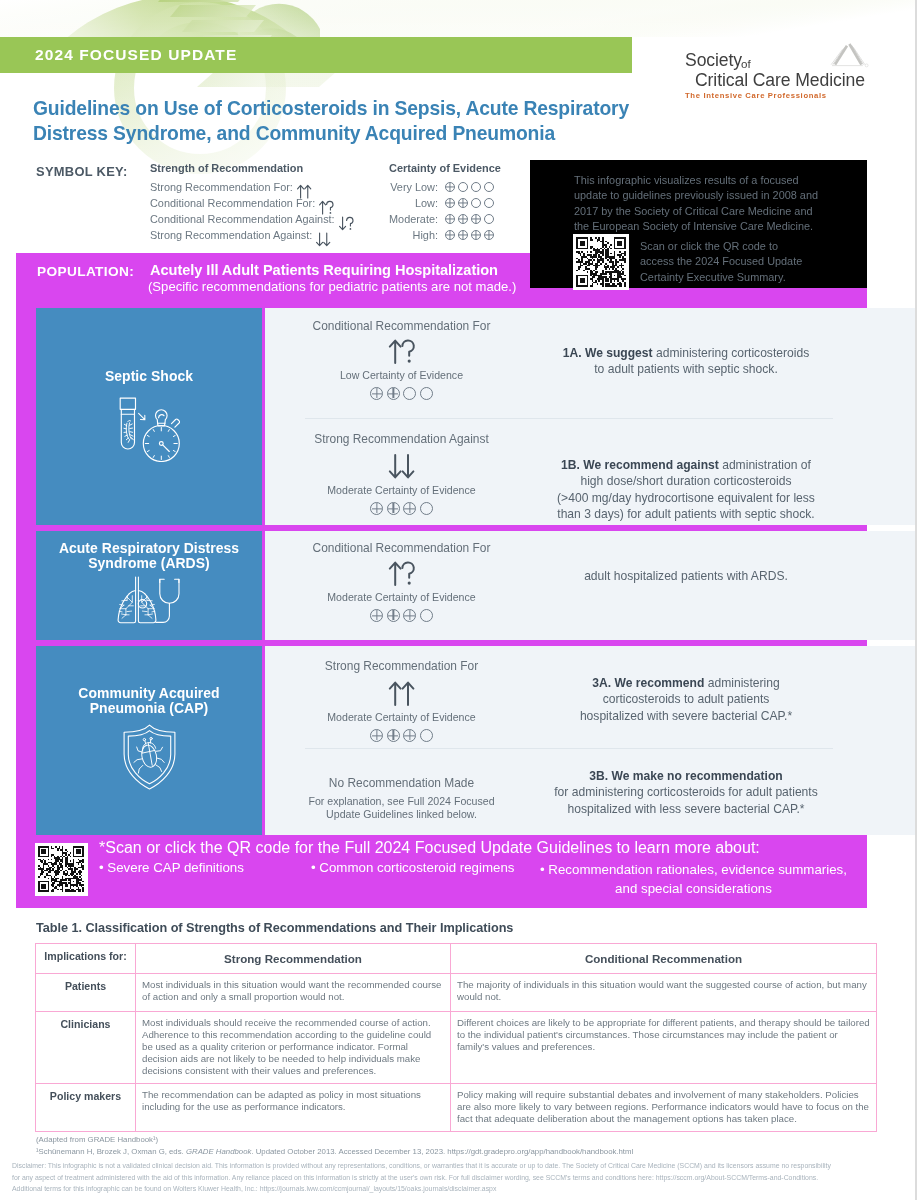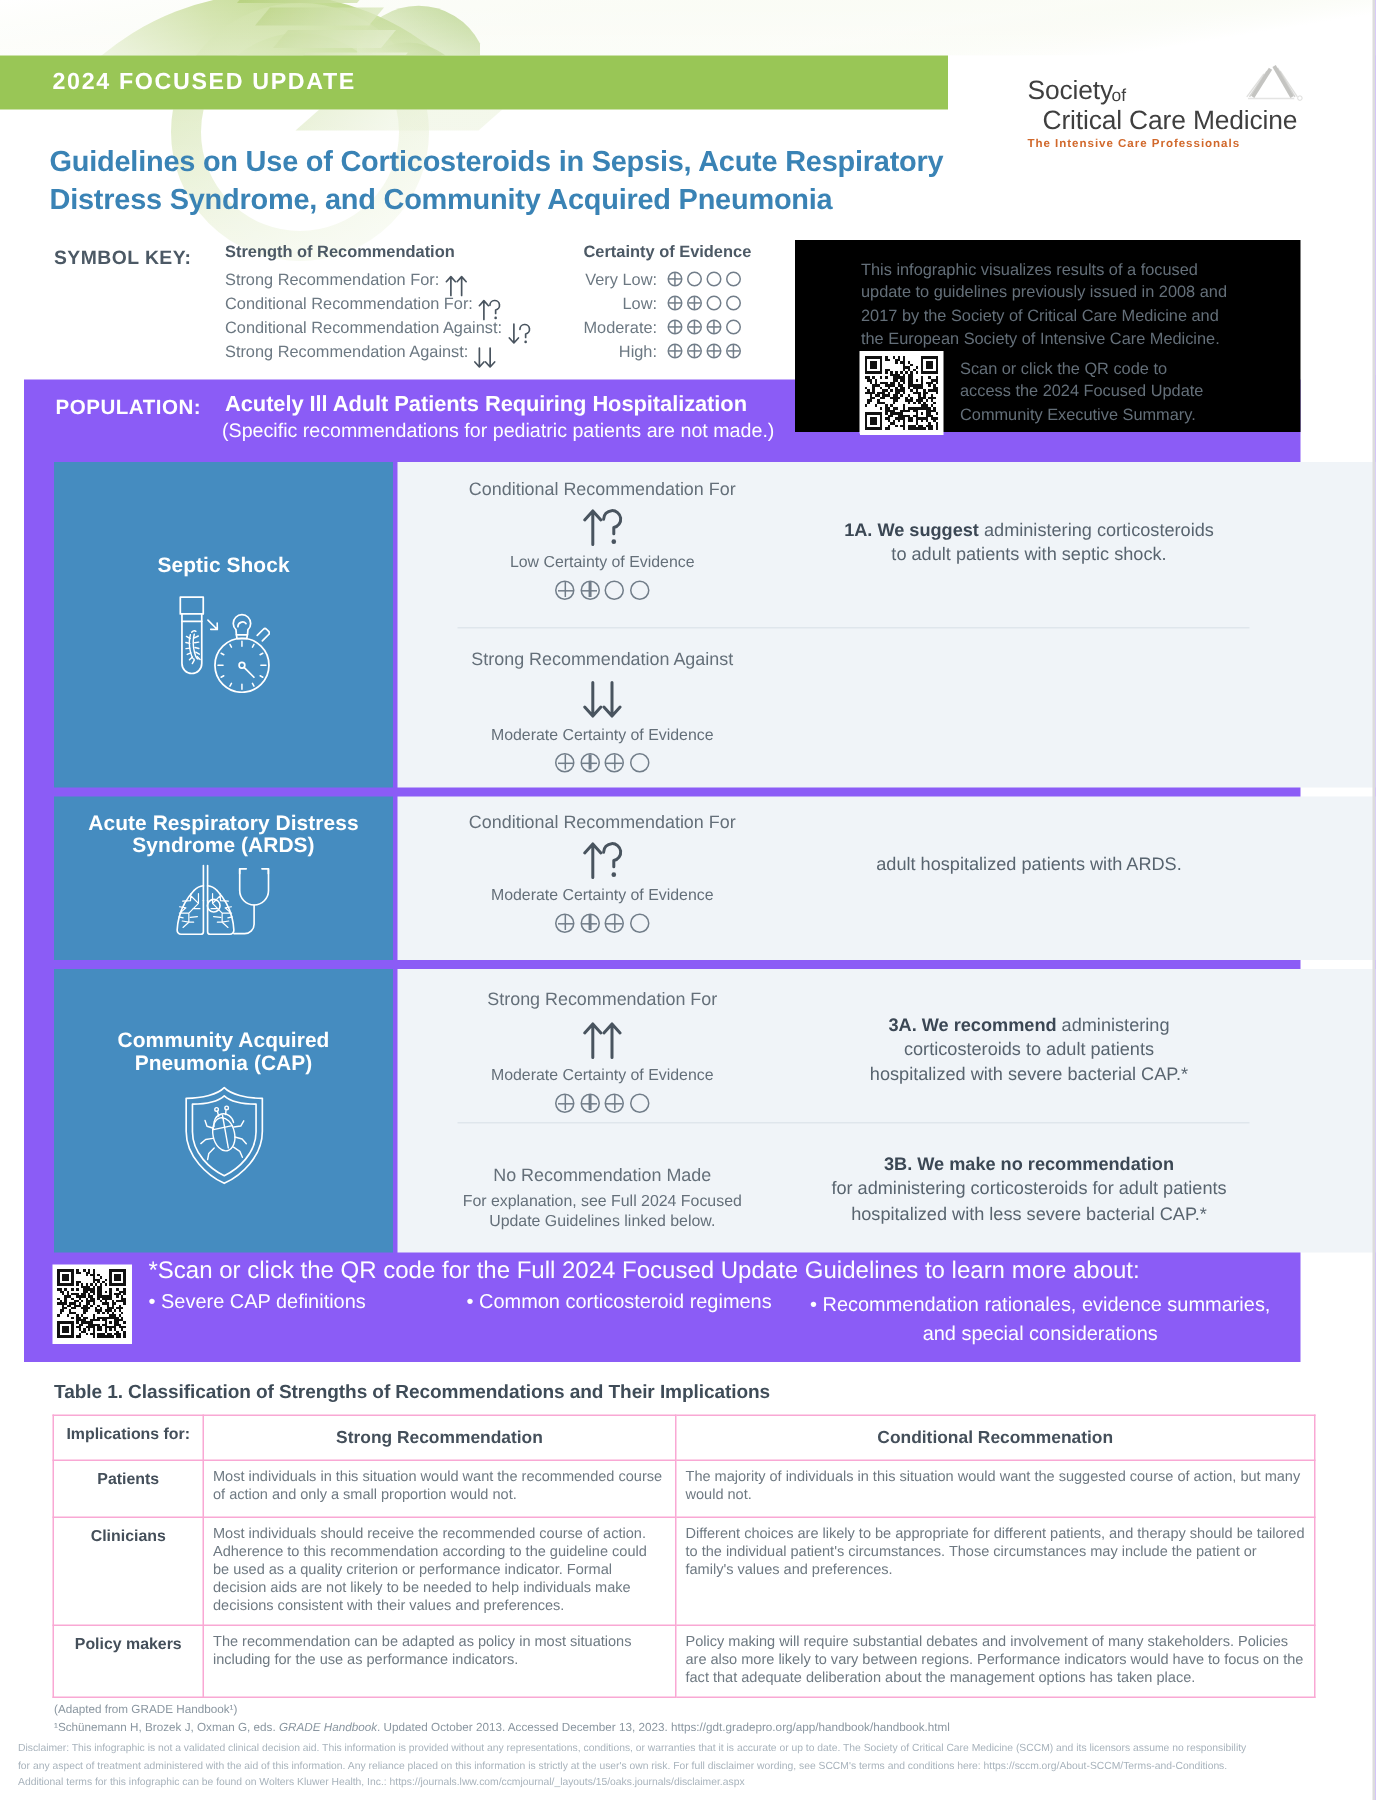--- a/index.html
+++ b/index.html
@@ -73,21 +73,21 @@
      z-index:5;}
   #infobox p{margin:0;position:absolute;left:44px;top:13px;width:252px;font-size:10.9px;
      line-height:15.4px;color:#646f79;}
   #infobox .qrholder{position:absolute;left:43px;top:74px;width:55px;height:55px;
      line-height:0;background:#fff;}
   #infobox .qrtext{position:absolute;left:110px;top:79px;width:220px;white-space:nowrap;font-size:10.9px;
      line-height:15.4px;color:#646f79;}
 
   
   #bluesec{position:absolute;left:16px;top:253px;width:851px;height:655px;
-     background:#8b5cf6;}
+     background:#d946ef;}
   #pop{position:absolute;left:0;top:0;width:851px;height:54px;}
   #pop .lbl{position:absolute;left:21px;top:11px;color:#fff;font-size:13.7px;font-weight:bold;
      letter-spacing:0.35px;}
   #pop .v1{position:absolute;left:134px;top:9px;color:#fff;font-size:14.6px;font-weight:bold;
      letter-spacing:-0.05px;}
   #pop .v2{position:absolute;left:132px;top:26px;color:#fff;font-size:13.1px;}
 
   .row{position:absolute;left:20px;width:831px;}
   .rowL{position:absolute;left:0;top:0;width:226px;background:#458cc0;color:#fff;}
   .rowL .cap{position:absolute;left:0;width:226px;text-align:center;font-weight:bold;
@@ -270,21 +270,21 @@
     <p>This infographic visualizes results of a focused update to guidelines previously issued in 2008 and 2017 by the Society of Critical Care Medicine and the European Society of Intensive Care Medicine.</p>
     <div class="qrholder"><svg width="56" height="56" viewBox="0 0 33 33" xmlns="http://www.w3.org/2000/svg" shape-rendering="crispEdges">
           <rect width="33" height="33" fill="#ffffff"></rect>
           <g transform="translate(2,2)" fill="#111111">
             <path d="M0 0h7v1h-7zM8 0h1v1h-1zM11 0h1v1h-1zM13 0h1v1h-1zM15 0h1v1h-1zM22 0h7v1h-7zM0 1h1v1h-1zM6 1h1v1h-1zM8 1h2v1h-2zM12 1h2v1h-2zM15 1h1v1h-1zM22 1h1v1h-1zM28 1h1v1h-1zM0 2h1v1h-1zM2 2h3v1h-3zM6 2h1v1h-1zM12 2h1v1h-1zM14 2h2v1h-2zM17 2h1v1h-1zM22 2h1v1h-1zM24 2h3v1h-3zM28 2h1v1h-1zM0 3h1v1h-1zM2 3h3v1h-3zM6 3h1v1h-1zM15 3h1v1h-1zM18 3h1v1h-1zM22 3h1v1h-1zM24 3h3v1h-3zM28 3h1v1h-1zM0 4h1v1h-1zM2 4h3v1h-3zM6 4h1v1h-1zM15 4h3v1h-3zM20 4h1v1h-1zM22 4h1v1h-1zM24 4h3v1h-3zM28 4h1v1h-1zM0 5h1v1h-1zM6 5h1v1h-1zM8 5h2v1h-2zM15 5h1v1h-1zM17 5h1v1h-1zM19 5h1v1h-1zM22 5h1v1h-1zM28 5h1v1h-1zM0 6h7v1h-7zM8 6h1v1h-1zM10 6h1v1h-1zM12 6h1v1h-1zM14 6h1v1h-1zM16 6h1v1h-1zM18 6h1v1h-1zM20 6h1v1h-1zM22 6h7v1h-7zM10 7h4v1h-4zM15 7h1v1h-1zM17 7h2v1h-2zM0 8h2v1h-2zM3 8h1v1h-1zM6 8h1v1h-1zM8 8h1v1h-1zM11 8h5v1h-5zM17 8h2v1h-2zM22 8h1v1h-1zM25 8h1v1h-1zM28 8h1v1h-1zM1 9h2v1h-2zM4 9h1v1h-1zM11 9h2v1h-2zM14 9h2v1h-2zM17 9h2v1h-2zM20 9h1v1h-1zM22 9h1v1h-1zM26 9h3v1h-3zM2 10h1v1h-1zM4 10h1v1h-1zM6 10h3v1h-3zM10 10h2v1h-2zM13 10h1v1h-1zM15 10h1v1h-1zM17 10h2v1h-2zM22 10h1v1h-1zM24 10h3v1h-3zM28 10h1v1h-1zM3 11h3v1h-3zM8 11h4v1h-4zM13 11h2v1h-2zM17 11h6v1h-6zM25 11h1v1h-1zM27 11h1v1h-1zM0 12h1v1h-1zM3 12h1v1h-1zM6 12h1v1h-1zM9 12h1v1h-1zM12 12h1v1h-1zM14 12h2v1h-2zM17 12h1v1h-1zM19 12h4v1h-4zM27 12h2v1h-2zM1 13h1v1h-1zM3 13h1v1h-1zM7 13h2v1h-2zM10 13h1v1h-1zM12 13h4v1h-4zM18 13h1v1h-1zM20 13h1v1h-1zM23 13h1v1h-1zM25 13h4v1h-4zM0 14h4v1h-4zM5 14h3v1h-3zM9 14h1v1h-1zM12 14h2v1h-2zM15 14h1v1h-1zM19 14h3v1h-3zM23 14h2v1h-2zM28 14h1v1h-1zM2 15h1v1h-1zM4 15h2v1h-2zM7 15h3v1h-3zM11 15h2v1h-2zM14 15h1v1h-1zM17 15h1v1h-1zM21 15h1v1h-1zM23 15h1v1h-1zM26 15h1v1h-1zM2 16h2v1h-2zM6 16h2v1h-2zM10 16h4v1h-4zM16 16h1v1h-1zM18 16h1v1h-1zM21 16h3v1h-3zM25 16h3v1h-3zM1 17h2v1h-2zM5 17h1v1h-1zM11 17h2v1h-2zM16 17h3v1h-3zM20 17h3v1h-3zM24 17h1v1h-1zM26 17h1v1h-1zM1 18h1v1h-1zM5 18h3v1h-3zM11 18h1v1h-1zM17 18h1v1h-1zM19 18h1v1h-1zM21 18h1v1h-1zM23 18h1v1h-1zM27 18h1v1h-1zM0 19h1v1h-1zM4 19h1v1h-1zM8 19h1v1h-1zM10 19h1v1h-1zM15 19h1v1h-1zM22 19h3v1h-3zM26 19h1v1h-1zM6 20h1v1h-1zM8 20h2v1h-2zM11 20h2v1h-2zM15 20h1v1h-1zM17 20h9v1h-9zM27 20h1v1h-1zM8 21h4v1h-4zM14 21h4v1h-4zM19 21h2v1h-2zM24 21h4v1h-4zM0 22h7v1h-7zM8 22h1v1h-1zM10 22h5v1h-5zM20 22h1v1h-1zM22 22h1v1h-1zM24 22h2v1h-2zM28 22h1v1h-1zM0 23h1v1h-1zM6 23h1v1h-1zM9 23h2v1h-2zM13 23h5v1h-5zM19 23h2v1h-2zM24 23h3v1h-3zM0 24h1v1h-1zM2 24h3v1h-3zM6 24h1v1h-1zM8 24h2v1h-2zM12 24h4v1h-4zM17 24h2v1h-2zM20 24h5v1h-5zM26 24h3v1h-3zM0 25h1v1h-1zM2 25h3v1h-3zM6 25h1v1h-1zM9 25h1v1h-1zM11 25h1v1h-1zM13 25h1v1h-1zM15 25h1v1h-1zM17 25h2v1h-2zM20 25h1v1h-1zM22 25h1v1h-1zM24 25h1v1h-1zM27 25h1v1h-1zM0 26h1v1h-1zM2 26h3v1h-3zM6 26h1v1h-1zM10 26h2v1h-2zM15 26h1v1h-1zM20 26h1v1h-1zM25 26h1v1h-1zM28 26h1v1h-1zM0 27h1v1h-1zM6 27h1v1h-1zM9 27h1v1h-1zM12 27h1v1h-1zM14 27h2v1h-2zM17 27h3v1h-3zM21 27h2v1h-2zM24 27h3v1h-3zM28 27h1v1h-1zM0 28h7v1h-7zM8 28h2v1h-2zM15 28h1v1h-1zM17 28h7v1h-7zM25 28h2v1h-2zM28 28h1v1h-1z"></path>
           </g>
         </svg></div>
     <div class="qrtext">
         <div>Scan or click the QR code to</div>
         <div>access the 2024 Focused Update</div>
-        <div>Community Executive Summary.</div>
+        <div>Certainty Executive Summary.</div>
       </div>
   </div>
 
   <div id="bluesec">
     <div id="pop">
       <span class="lbl">POPULATION:</span>
       <span class="v1">Acutely Ill Adult Patients Requiring Hospitalization</span>
       <span class="v2">(Specific recommendations for pediatric patients are not made.)</span>
     </div>
     <div id="rowsHost">
@@ -338,20 +338,26 @@
               <div class="divline" style="top:0px"></div>
               <div class="mid" style="top:14px">
                 <div class="hdr">Strong Recommendation Against</div>
                 <div class="bigarr" style="margin-top:7px"><svg class="arrsvg" width="30" height="27" viewBox="0 0 30 27" fill="none" stroke="#49545f" stroke-width="2" stroke-linecap="round" stroke-linejoin="round" xmlns="http://www.w3.org/2000/svg">
                     <path d="M8.2 2 V24 M2.799999999999999 18.4 L8.2 24.4 L13.6 18.4"></path>
                     <path d="M21 2 V24 M15.6 18.4 L21 24.4 L26.4 18.4"></path>
                   </svg></div>
                 <div class="cert" style="margin-top:4px">Moderate Certainty of Evidence</div>
                 <div class="certrow" style="margin-top:5px"><span class="circ f"></span><span class="circ f"></span><span class="circ f"></span><span class="circ"></span></div>
               </div>
+              <div class="rec" style="top:39px">
+                <div><b>1B. We recommend against</b> administration of</div>
+                <div>high dose/short duration corticosteroids</div>
+                <div>(&gt;400 mg/day hydrocortisone equivalent for less</div>
+                <div>than 3 days) for adult patients with septic shock.</div>
+              </div>
             </div>
           </div>
         </div>
         <div class="row" style="top: 278px; height: 109px;">
           <div class="rowL" style="height:109px">
             <div class="cap" style="top:10px">
               <div>Acute Respiratory Distress</div>
               <div>Syndrome (ARDS)</div>
             </div>
             <div class="ico" style="top:45px"><svg width="68" height="53" viewBox="0 0 68 53" fill="none" stroke="#ffffff" stroke-width="1.1" stroke-linecap="round" stroke-linejoin="round">

